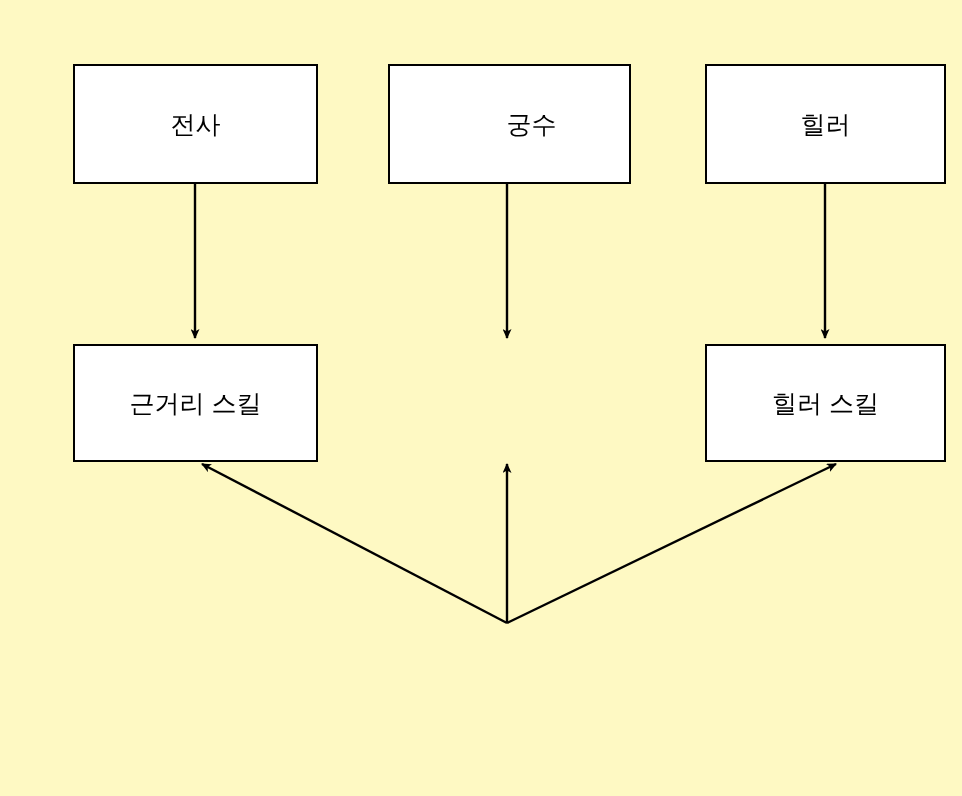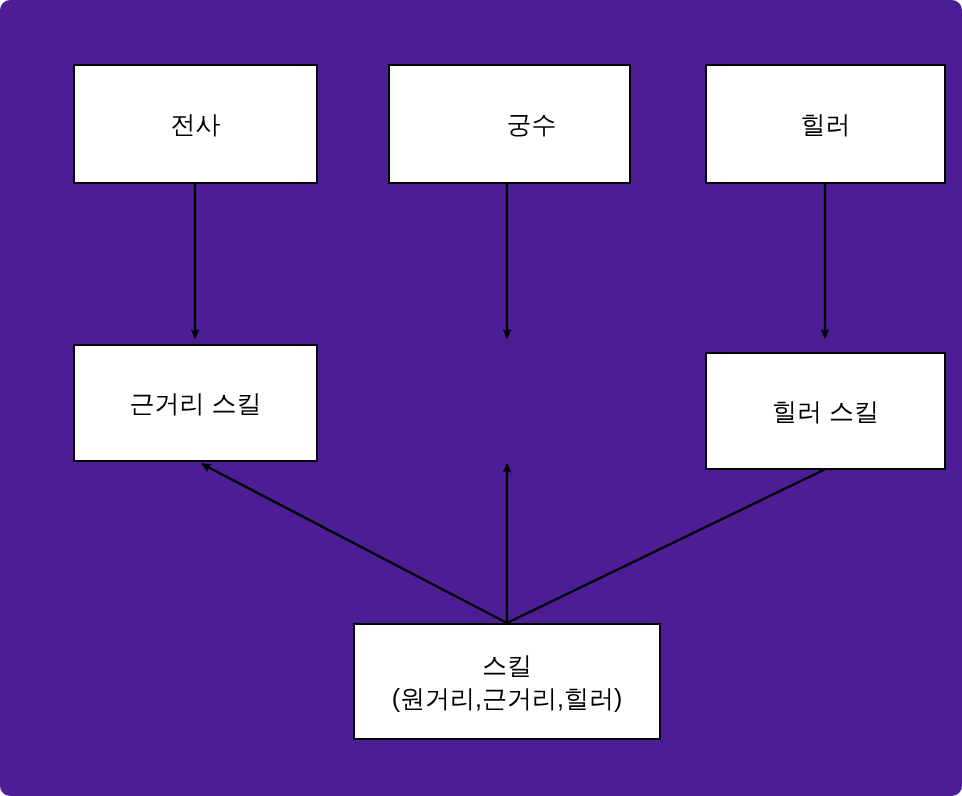--- a/index.html
+++ b/index.html
@@ -8,23 +8,22 @@
     padding: 0;
     background: #ffffff;
   }
   body {
     font-family: "Liberation Sans", "DejaVu Sans", sans-serif;
   }
   #canvas {
     position: relative;
     width: 962px;
     height: 796px;
-    background: #4c1d95;
+    background: #fef9c3;
     overflow: hidden;
-    border-radius: 10px;
   }
   #edge-layer {
     position: absolute;
     left: 0;
     top: 0;
     width: 962px;
     height: 796px;
     pointer-events: none;
   }
   .node {
@@ -83,22 +82,18 @@
 
   <div class="node" style="left: 705px; top: 64px; width: 241px; height: 120px;">
     <span class="node-label">힐러</span>
   </div>
 
   <div class="node" style="left: 73px; top: 344px; width: 245px; height: 118px; text-align: right;">
     <span class="node-label">근거리 스킬</span>
   </div>
 
 
-  <div class="node" style="left: 705px; top: 344px; width: 241px; height: 118px; margin-top: 8px;">
+  <div class="node" style="left: 705px; top: 344px; width: 241px; height: 118px;">
     <span class="node-label">힐러 스킬</span>
   </div>
 
-  <div class="node" style="left: 353px; top: 623px; width: 308px; height: 117px;">
-    <span class="node-label two-line">스킬
-(원거리,근거리,힐러)</span>
-  </div>
 
 </div>
 
 </body></html>

